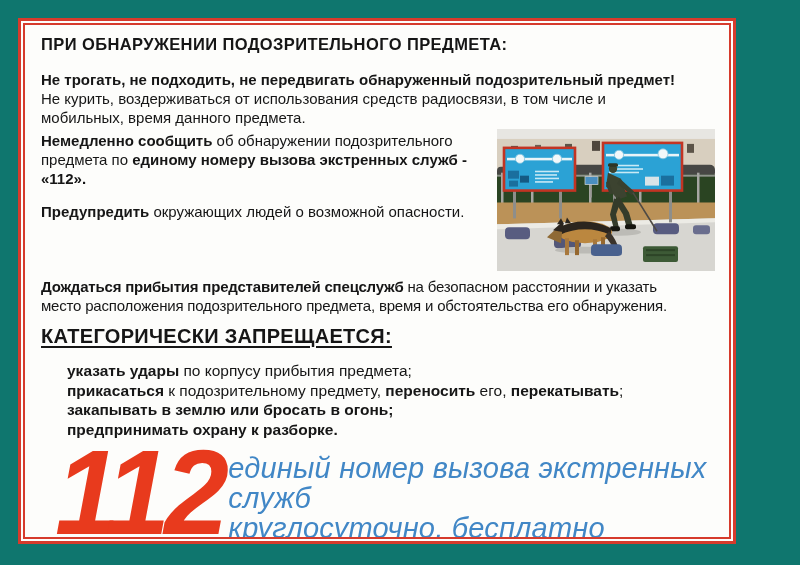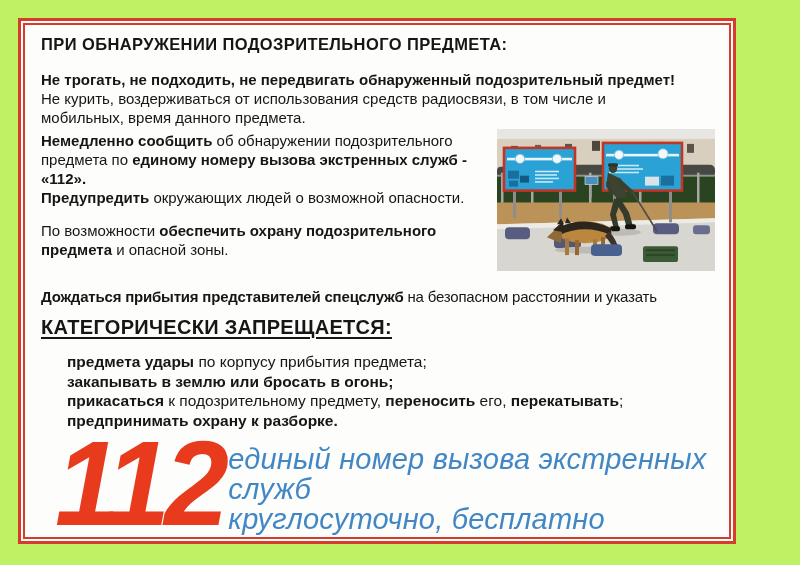--- a/index.html
+++ b/index.html
@@ -10,21 +10,21 @@
   }
   html,body{margin:0;padding:0;}
   body{
     font-family:"Liberation Sans","DejaVu Sans",sans-serif;
     background:#fbfaf7;
     color:var(--ink);
   }
   .sheet{
     position:relative;
     width:800px;height:565px;
-    background:#bef264;
+    background:#0f766e;
     overflow:hidden;
   }
   .frame{
     position:absolute;
     left:18px;top:18px;right:64px;bottom:21px;
     border:3px solid var(--red);
     background:#fdfdfb;
   }
   .frame-inner{
     position:absolute;
@@ -41,21 +41,21 @@
     margin:0;
     padding-top:5px;
     font-size:16.5px;
     line-height:18px;
     font-weight:bold;
     letter-spacing:.4px;
   }
   p{margin:0;}
   .p1{margin-top:17px;}
   .p2{margin-top:4px;}
-  .p3{}
+  .p3{margin-top:14px;}
   .p4{margin-top:14px;}
   .p5{margin-top:28px;clear:right;letter-spacing:-.2px;}
   b{font-weight:bold;}
   .photo{
     float:right;
     width:218px;height:142px;
     margin:2px 0 6px 12px;
   }
   .photo svg{display:block;width:100%;height:100%;}
   .prohibited-heading{
@@ -225,29 +225,28 @@
               <rect x="94" y="116" width="31" height="12" rx="4" fill="#49618e"></rect>
               <rect x="146" y="118" width="35" height="16" rx="2" fill="#3d5a36"></rect>
               <rect x="149" y="121" width="29" height="2" fill="#2d4427"></rect>
               <rect x="149" y="126" width="29" height="2" fill="#2d4427"></rect>
             </g>
           </svg>
         </figure>
 
         <p class="p2"><b>Немедленно сообщить</b><span> об обнаружении подозрительного</span><br><span>предмета по </span><b>единому номеру вызова экстренных служб - «112».</b></p>
         <p class="p3"><b>Предупредить</b><span> окружающих людей о возможной опасности.</span></p>
-        <p class="p4"><span>По возможности </span><b>обеспечить охрану подозрительного</b><br><b>предмета</b><span> и опасной зоны.</span></p>
-        <p class="p5"><b>Дождаться прибытия представителей спецслужб</b><span> на безопасном расстоянии и указать</span><br></p>
+        <p class="p5"><b>Дождаться прибытия представителей спецслужб</b><span> на безопасном расстоянии и указать</span><br><span>место расположения подозрительного предмета, время и обстоятельства его обнаружения.</span></p>
 
         <h2 class="prohibited-heading">КАТЕГОРИЧЕСКИ ЗАПРЕЩАЕТСЯ:</h2>
 
         <ul class="prohibited">
-          <li><b>предмета удары</b><span> по корпусу прибытия предмета;</span></li>
+          <li><b>указать удары</b><span> по корпусу прибытия предмета;</span></li>
+          <li><b>прикасаться</b><span> к подозрительному предмету, </span><b>переносить</b><span> его, </span><b>перекатывать</b><span>;</span></li>
           <li><b>закапывать в землю или бросать в огонь;</b></li>
-          <li><b>прикасаться</b><span> к подозрительному предмету, </span><b>переносить</b><span> его, </span><b>перекатывать</b><span>;</span></li>
           <li><b>предпринимать охрану к разборке.</b></li>
         </ul>
 
         <div class="footer">
           <div class="big-number">112</div>
           <div class="blue-lines">
             <div>единый номер вызова экстренных служб</div>
             <div>круглосуточно, бесплатно</div>
             <div>с городских и мобильных телефонов</div>
           </div>

